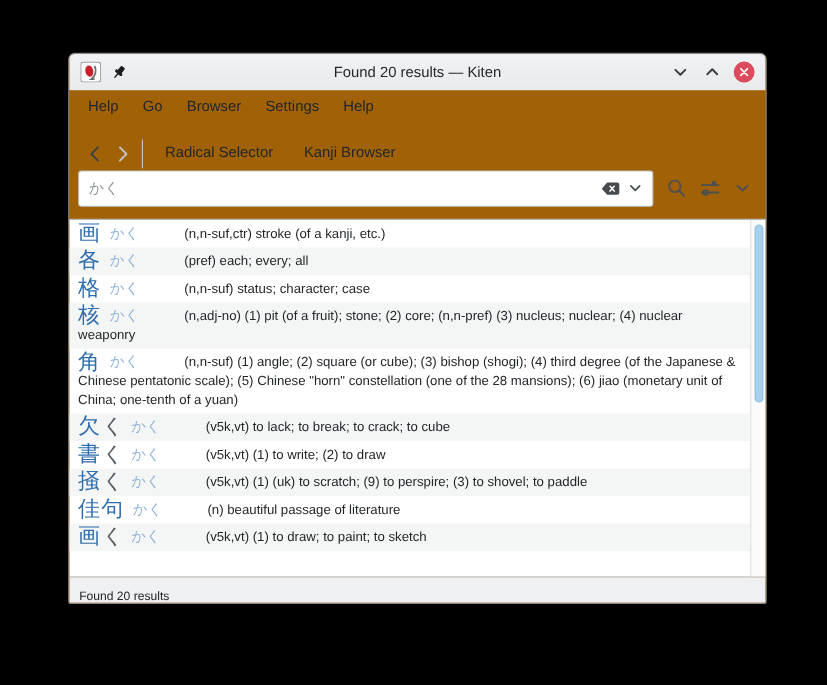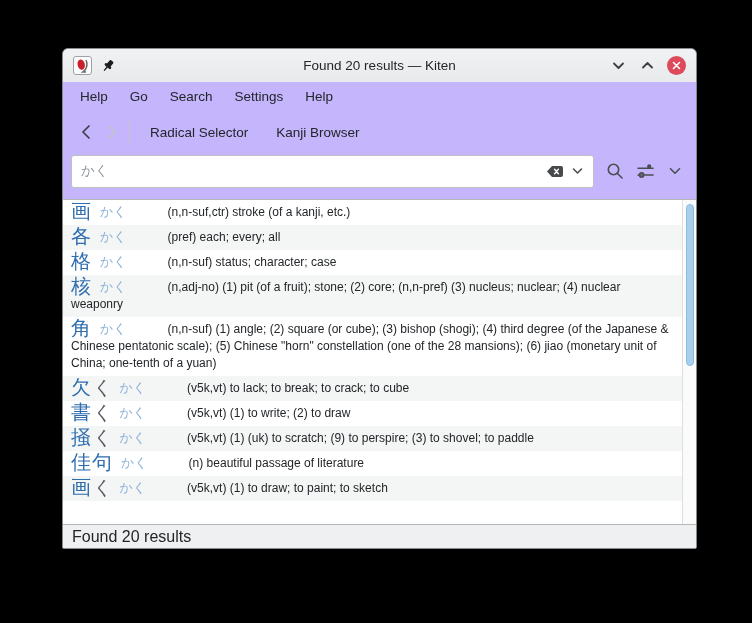--- a/index.html
+++ b/index.html
@@ -1,39 +1,39 @@
 <!DOCTYPE html>
 <html><head>
 <meta charset="utf-8">
 <style>
   * { margin:0; padding:0; box-sizing:border-box; }
   html,body { width:752px; height:623px; background:#000; font-family:"Liberation Sans",sans-serif; position:relative; overflow:hidden; }
 
   .window {
     position:absolute; left:62px; top:48px; width:635px; height:501px;
-    background:#c4b5fd; border:1px solid #878b8e; border-radius:6px 6px 2px 2px;
+    background:#a16207; border:1px solid #878b8e; border-radius:6px 6px 2px 2px;
     display:flex; flex-direction:column; overflow:hidden;
   }
 
   
   .titlebar { height:33px; flex:0 0 33px; position:relative; display:flex; align-items:center; padding:0 10px; background:linear-gradient(#f1f2f3,#e9eaeb); }
   .titlebar-left { display:flex; align-items:center; gap:9px; z-index:2; }
   .app-icon { width:19px; height:19px; }
   .pin-icon { width:14px; height:14px; }
   .window-title { position:absolute; left:0; right:0; text-align:center; font-size:13.5px; color:#232629; z-index:1; }
   .win-controls { margin-left:auto; display:flex; align-items:center; gap:11px; z-index:2; }
   .win-btn { width:18px; height:18px; display:flex; align-items:center; justify-content:center; }
   .close-btn { width:19px; height:19px; border-radius:50%; background:#dc4a5c; display:flex; align-items:center; justify-content:center; }
 
   
   .menubar { height:29px; flex:0 0 29px; display:flex; align-items:center; padding:0 6px; }
   .menu-item { padding:5px 11px; font-size:13.5px; color:#232629; }
 
   
-  .toolbar { height:42px; flex:0 0 42px; display:flex; align-items:center; padding:0 10px; }
+  .toolbar { height:42px; flex:0 0 42px; display:flex; align-items:flex-end; padding:0 10px; }
   .nav-btn { width:26px; height:26px; display:flex; align-items:center; justify-content:center; }
   .tb-separator { width:1px; height:26px; background:#c3c6c8; margin:0 10px 0 4px; }
   .tool-btn { padding:7px 10px; font-size:13.5px; color:#232629; margin-right:8px; }
 
   
   .search-row { flex:0 0 46px; display:flex; align-items:center; padding:0 8px 10px 8px; }
   .search-input { flex:1; height:33px; background:#fff; border:1px solid #bdc1c3; border-radius:3px; display:flex; align-items:center; padding:0 6px 0 9px; }
   .search-text { flex:1; font-size:13.5px; color:#90959a; }
   .input-icon { display:flex; align-items:center; justify-content:center; padding:0 4px; }
   .right-icons { display:flex; align-items:center; margin-left:8px; gap:4px; }
@@ -46,21 +46,21 @@
   .result-row:nth-child(even) { background:#f4f5f5; }
   .word-kanji { color:#2f6eae; font-size:20px; vertical-align:-2px; letter-spacing:1px; }
   .word-kana  { color:#565c63; font-size:19px; vertical-align:-2px; margin-left:1px; }
   .reading { color:#8fb2d8; font-size:13px; margin:0 5px 0 7px; }
   .definition { color:#232629; font-size:12px;margin-left:36px; }
 
   .scrollbar { flex:0 0 14px; background:#fbfbfc; border-left:1px solid #dcdedf; position:relative; }
   .scroll-thumb { position:absolute; left:3px; right:2px; top:4px; height:162px; border-radius:4.5px; background:#a8cfeb; border:1px solid #8abddf; }
 
   
-  .statusbar { flex:0 0 23px; display:flex; align-items:center; padding:0 9px; background:#eff0f1; font-size:16px; color:#232629; }
+  .statusbar { flex:0 0 23px; display:flex; align-items:flex-end; padding:0 9px; background:#eff0f1; font-size:11px; color:#232629; }
 
   svg .stroke { fill:none; stroke:#4a4e51; stroke-width:1.6; stroke-linecap:round; stroke-linejoin:round; }
   svg .stroke-light { fill:none; stroke:#c2c5c7; stroke-width:1.6; stroke-linecap:round; stroke-linejoin:round; }
 </style>
 </head>
 <body>
 
 <div class="window">
 
   <div class="titlebar">
@@ -94,21 +94,21 @@
         <svg width="9" height="9" viewBox="0 0 9 9">
             <path d="M1.5 1.5 L7.5 7.5 M7.5 1.5 L1.5 7.5" stroke="#fff" stroke-width="1.6" stroke-linecap="round"></path>
           </svg>
       </span>
     </div>
   </div>
 
   <div class="menubar">
     <span class="menu-item">Help</span>
     <span class="menu-item">Go</span>
-    <span class="menu-item">Search</span>
+    <span class="menu-item">Browser</span>
     <span class="menu-item">Settings</span>
     <span class="menu-item">Help</span>
   </div>
 
   <div class="toolbar">
     <span class="nav-btn">
       <svg width="12" height="16" viewBox="0 0 12 16">
           <polyline class="stroke" points="9,2 3,8 9,14" style="stroke:#3c4043;stroke-width:1.7"></polyline>
         </svg>
     </span>

